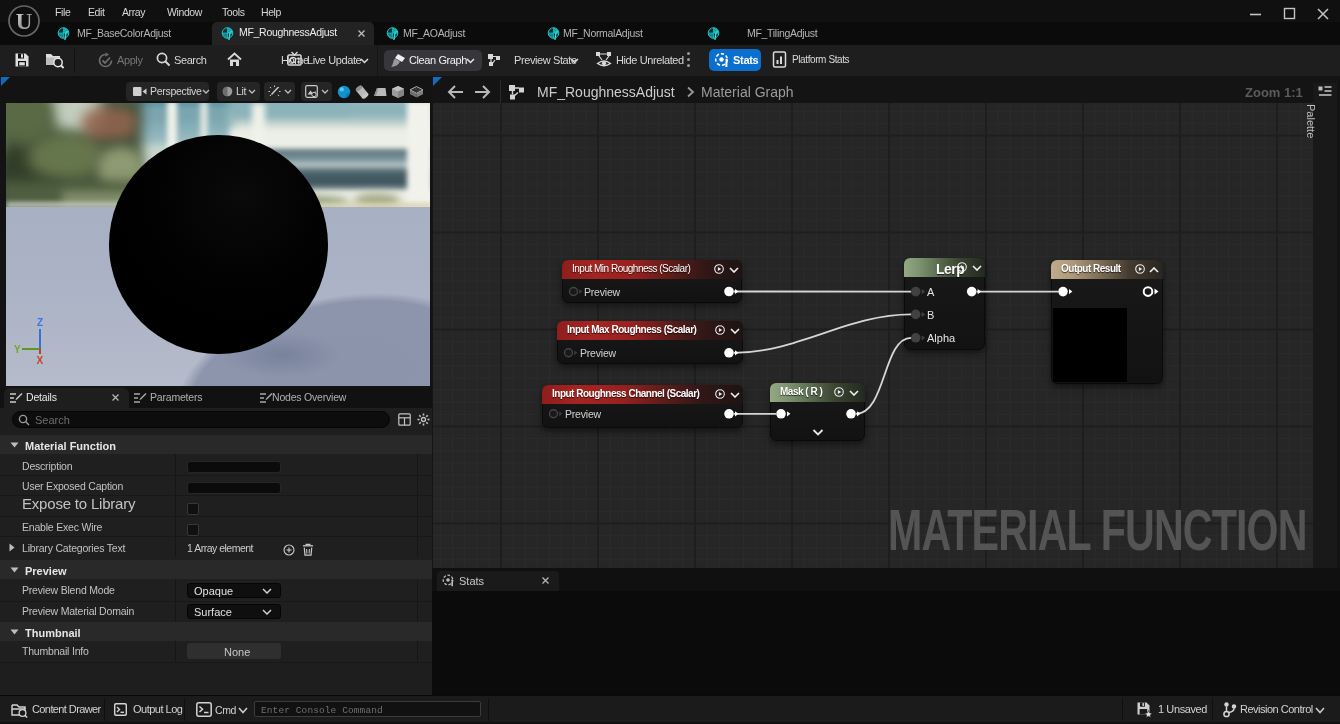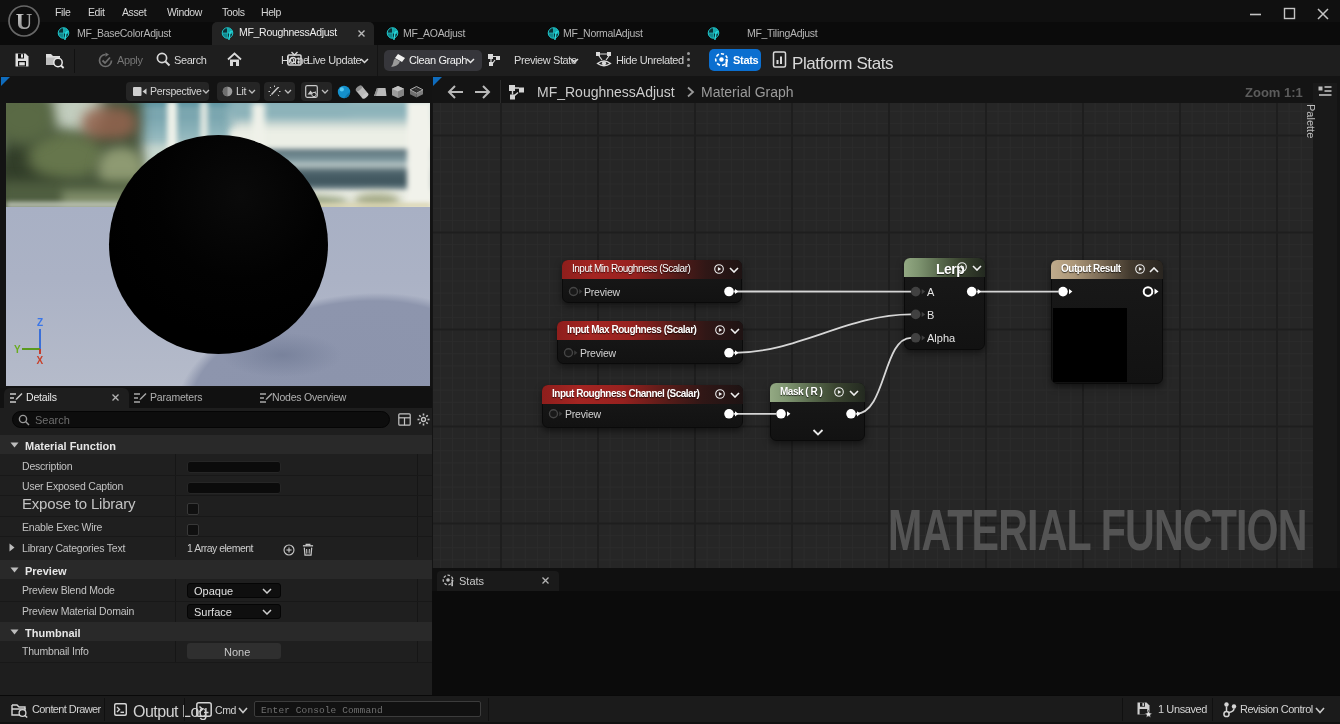--- a/index.html
+++ b/index.html
@@ -21,21 +21,21 @@
         <stop offset="0.5" stop-color="#9a9a9a"></stop>
         <stop offset="1" stop-color="#c8c8c8"></stop>
   </linearGradient>
     </defs>
   <circle cx="17" cy="17" r="15" fill="#0e0e0e" stroke="#686868" stroke-width="1.7"></circle>
   <text x="17" y="25" text-anchor="middle" font-size="23" font-weight="bold" font-family="Liberation Serif" fill="url(#ulg)">U</text>
 </svg>
 
 <div class="a txt" style="left:55px;top:6px;font-size:10.5px;letter-spacing:-0.4px;color:#d6d6d6;">File</div>
 <div class="a txt" style="left:88px;top:6px;font-size:10.5px;letter-spacing:-0.4px;color:#d6d6d6;">Edit</div>
-<div class="a txt" style="left:122px;top:6px;font-size:10.5px;letter-spacing:-0.4px;color:#d6d6d6;">Asset</div>
+<div class="a txt" style="left:122px;top:6px;font-size:10.5px;letter-spacing:-0.4px;color:#d6d6d6;">Array</div>
 <div class="a txt" style="left:167px;top:6px;font-size:10.5px;letter-spacing:-0.4px;color:#d6d6d6;">Window</div>
 <div class="a txt" style="left:222px;top:6px;font-size:10.5px;letter-spacing:-0.4px;color:#d6d6d6;">Tools</div>
 <div class="a txt" style="left:261px;top:6px;font-size:10.5px;letter-spacing:-0.4px;color:#d6d6d6;">Help</div>
 
 <svg class="a" style="left:1248px;top:7px;" width="84" height="14" viewBox="0 0 84 14">
   <line x1="2" y1="7.5" x2="13" y2="7.5" stroke="#c4c4c4" stroke-width="1.6"></line>
   <rect x="36.5" y="1.5" width="10" height="10" fill="none" stroke="#c4c4c4" stroke-width="1.4"></rect>
   <path d="M70 2 L80 12 M80 2 L70 12" stroke="#c4c4c4" stroke-width="1.5"></path>
 </svg>
 
@@ -185,21 +185,21 @@
   <rect x="11.4" y="9.5" width="2" height="5.5" fill="#ffffff"></rect>
   <rect x="11.4" y="7" width="2" height="1.8" fill="#ffffff"></rect>
 </svg>
 <div class="a txt" style="left:733px;top:54px;font-size:11px;letter-spacing:-0.3px;color:#ffffff;font-weight:bold;">Stats</div>
 
 <svg class="a" style="left:772px;top:51px;" width="15" height="18" viewBox="0 0 15 18">
   <rect x="1.5" y="1" width="12" height="15" rx="1.5" fill="none" stroke="#d9d9d9" stroke-width="1.5"></rect>
   <rect x="4.5" y="9" width="2" height="4" fill="#d9d9d9"></rect>
   <rect x="8" y="5.5" width="2" height="7.5" fill="#d9d9d9"></rect>
 </svg>
-<div class="a txt" style="left:792px;top:54px;font-size:17px;letter-spacing:-0.4px;color:#d9d9d9;">Platform Stats</div>
+<div class="a txt" style="left:792px;top:54px;font-size:10px;letter-spacing:-0.4px;color:#d9d9d9;">Platform Stats</div>
 
 <div class="a" style="left:0;top:76px;width:432px;height:312px;background:#131313;"></div>
 
 <div class="a" style="left:1px;top:77px;width:0;height:0;border-top:9px solid #0f6cbd;border-right:9px solid transparent;"></div>
 
 <div class="a" style="left:126px;top:82px;width:83px;height:19px;background:#252525;border-radius:4px;"></div>
 <svg class="a" style="left:133px;top:87px;" width="14" height="9" viewBox="0 0 14 9">
   <rect x="0" y="0" width="8.5" height="9" rx="1" fill="#cfcfcf"></rect>
   <path d="M9.5 4.5 L13.5 1.5 V7.5 Z" fill="#cfcfcf"></path>
 </svg>
@@ -641,21 +641,21 @@
 </svg>
 <div class="a txt" style="left:32px;top:703px;font-size:11px;letter-spacing:-0.6px;color:#d2d2d2;">Content Drawer</div>
 <div class="a" style="left:104px;top:698px;width:1px;height:23px;background:#101010;"></div>
 
 <svg class="a" style="left:113px;top:702px;" width="15" height="15" viewBox="0 0 15 15">
   <rect x="1" y="1" width="13" height="13" rx="2" fill="#d4d4d4"></rect>
   <rect x="2.4" y="2.4" width="10.2" height="10.2" rx="1" fill="#1b1b1b"></rect>
   <path d="M4 5 L6.5 7.5 L4 10" fill="none" stroke="#d4d4d4" stroke-width="1.4"></path>
   <line x1="7.5" y1="10.3" x2="11" y2="10.3" stroke="#d4d4d4" stroke-width="1.4"></line>
 </svg>
-<div class="a txt" style="left:133px;top:703px;font-size:16px;letter-spacing:-0.5px;color:#d2d2d2;">Output Log</div>
+<div class="a txt" style="left:133px;top:703px;font-size:11px;letter-spacing:-0.5px;color:#d2d2d2;">Output Log</div>
 <div class="a" style="left:184px;top:698px;width:1px;height:23px;background:#101010;"></div>
 
 <svg class="a" style="left:196px;top:702px;" width="16" height="15" viewBox="0 0 16 15">
   <rect x="0.8" y="0.8" width="14.4" height="13.4" rx="2" fill="none" stroke="#d4d4d4" stroke-width="1.5"></rect>
   <path d="M3.5 4.5 L6.5 7.2 L3.5 10" fill="none" stroke="#d4d4d4" stroke-width="1.5"></path>
   <line x1="8" y1="10.5" x2="12.5" y2="10.5" stroke="#d4d4d4" stroke-width="1.5"></line>
 </svg>
 <div class="a txt" style="left:215px;top:703.5px;font-size:10.5px;letter-spacing:-0.4px;color:#d2d2d2;">Cmd</div>
 <svg class="a" style="left:238px;top:707px;" width="10" height="7" viewBox="0 0 10 7">
     <path d="M1 1 L5 5.5 L9 1" fill="none" stroke="#c9c9c9" stroke-width="1.6"></path>

